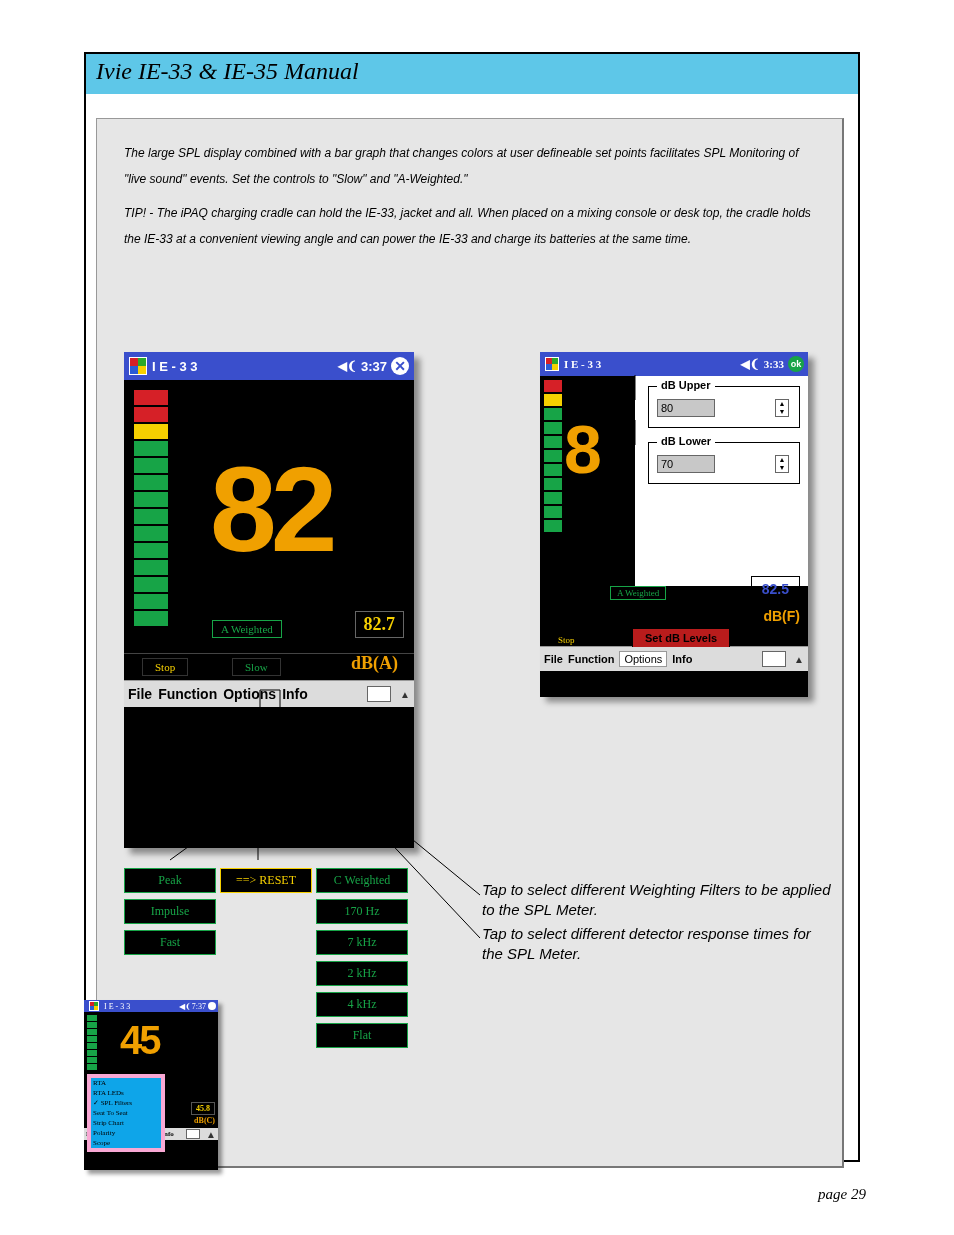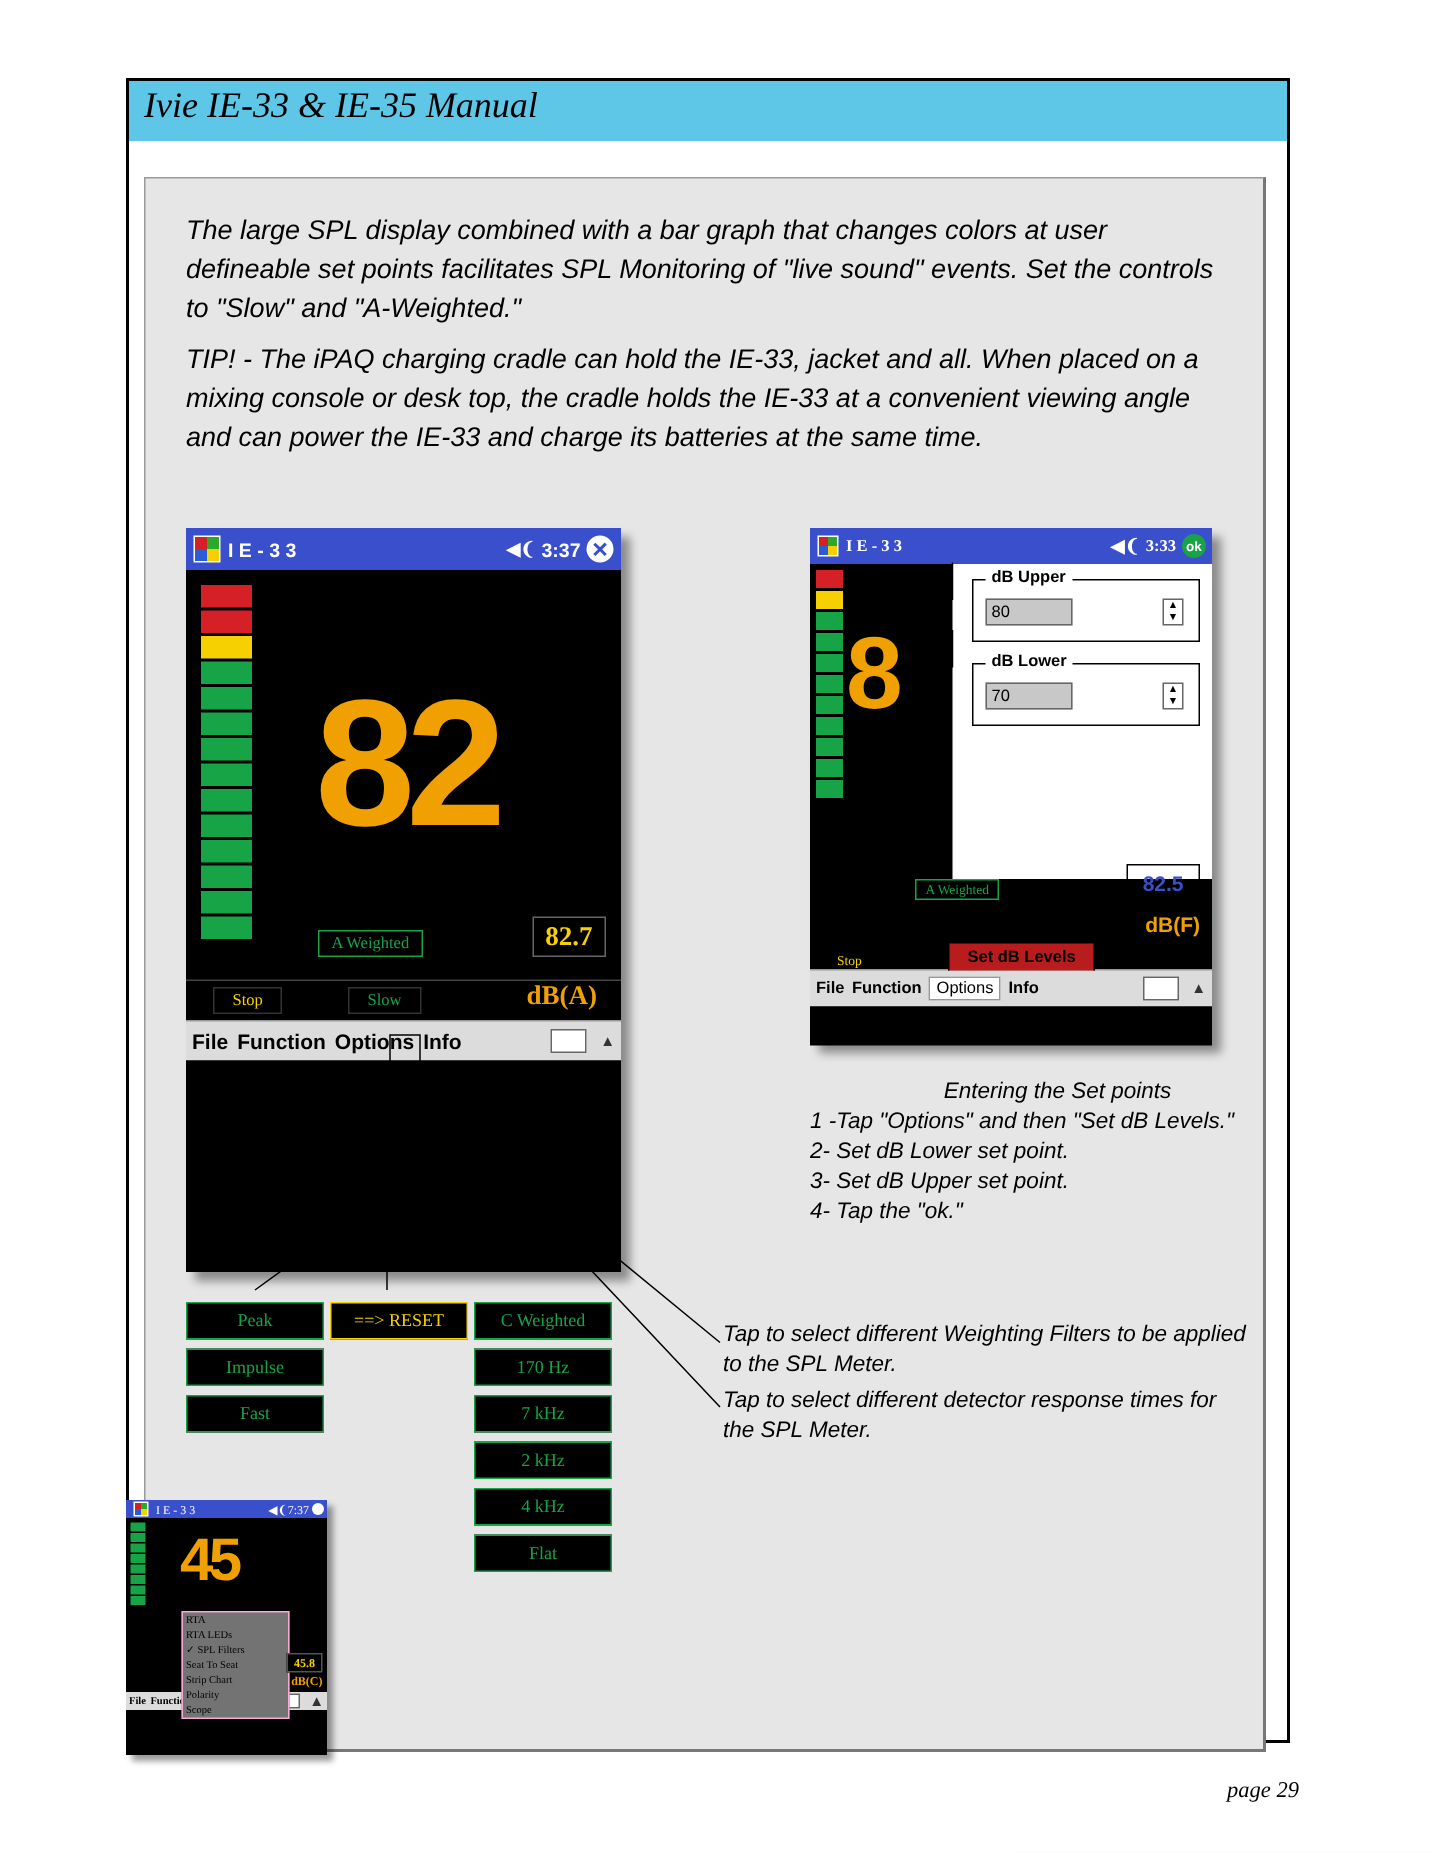--- a/index.html
+++ b/index.html
@@ -51,21 +51,21 @@
     background: #e6e6e6;
     box-sizing: border-box;
   }
   .body-copy {
     position: absolute;
     left: 124px;
     top: 140px;
     width: 700px;
     font-family: Arial, Helvetica, sans-serif;
     font-style: italic;
-    font-size: 18px;
+    font-size: 12px;
     color: #000;
     line-height: 26px;
   }
   .body-copy .block {
     margin-bottom: 8px;
   }
 
   
   .devLeft {
     position: absolute;
@@ -276,22 +276,22 @@
     font:8px Verdana; color:#fff;
   }
   .mini .tb{height:12px;background:#3a4fcc;display:flex;align-items:center;}
   .mini .tb .sp{flex:1}
   .mini .close{width:8px;height:8px;border-radius:50%;background:#fff;margin:0 2px}
   .mini .mmain{position:relative;height:116px;background:#000;}
   .mini .mbar{position:absolute;left:3px;top:3px;width:10px;display:flex;flex-direction:column;gap:1px}
   .mini .mbar div{height:6px}
   .mini45{position:absolute;left:36px;top:6px;font:800 40px Arial;color:#f0a000;letter-spacing:-3px}
   .mmenu{
-    position:absolute;left:3px;top:62px;width:70px;background:#737373;color:#000;
-    border:1px solid #f9a8d4;font:7px Verdana;margin-left:34px;
+    position:absolute;left:3px;top:62px;width:70px;background:#0ea5e9;color:#000;
+    border:4px solid #f9a8d4;font:7px Verdana;
   }
   .mmenu div{padding:1px 2px;}
   .mmenu .chk::before{content:"✓ ";}
   .m458{position:absolute;right:3px;top:90px;background:#000;border:1px solid #555;
     color:#f6d000;font:700 8px Verdana;padding:1px 4px}
   .mdbc{position:absolute;right:3px;top:104px;color:#f0a000;font:700 8px Verdana}
   .mini .mbarbar{height:12px;background:#dcdcdc;color:#000;font:7px Verdana;
     display:flex;align-items:center;gap:3px;padding:0 2px}
   .mini .mbarbar .sel{background:#fff;border:1px solid #999;padding:0 2px}
   .mini .mbarbar .sp{flex:1}
@@ -455,27 +455,20 @@
       <b>Function</b>
       <span class="sel">Options</span>
       <b>Info</b>
       <span class="spacer"></span>
       <span class="kbd-icon"></span>
       <span class="tri-up">▲</span>
     </div>
     <div class="softbar"></div>
   </div>
 
-  <div class="instr">
-    <div class="hdr">Entering the Set points</div>
-    <div>1 -Tap "Options" and then "Set dB Levels."</div>
-    <div>2- Set dB Lower set point.</div>
-    <div>3- Set dB Upper set point.</div>
-    <div>4- Tap the "ok."</div>
-  </div>
 
   <div class="annot" style="top:880px">Tap to select different Weighting Filters to be applied to the SPL Meter.</div>
   <div class="annot" style="top:924px">Tap to select different detector response times for the SPL Meter.</div>
 
   <svg class="leaderSVG" width="954" height="1235">
     <g stroke="#000" stroke-width="1" fill="none">
 
       <polyline points="260,740 260,690 280,690 280,780 170,860"></polyline>
       <polyline points="258,770 258,860"></polyline>
       <polyline points="340,740 340,780 480,895"></polyline>

